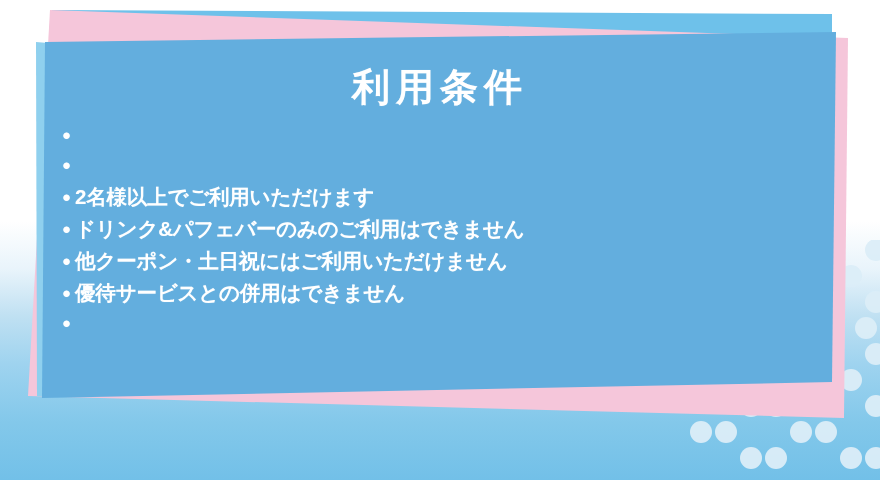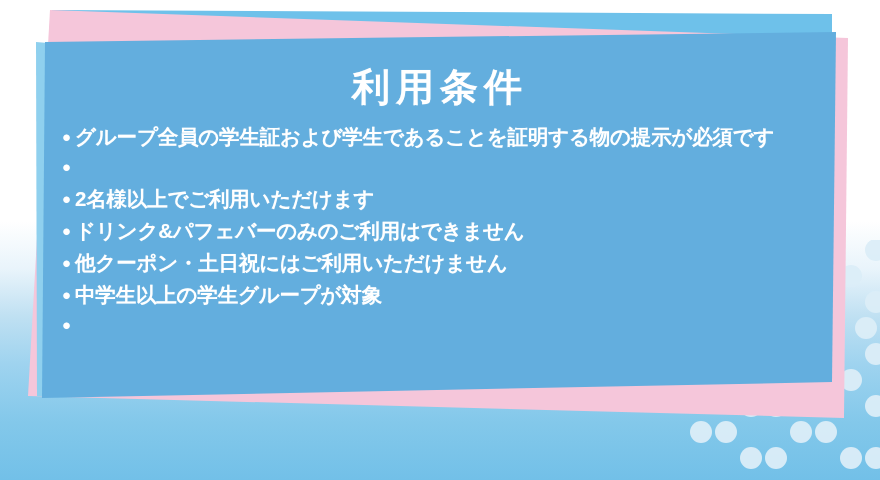--- a/index.html
+++ b/index.html
@@ -193,21 +193,20 @@
   </div>
 
   <div class="content">
 
     <div class="title">利用条件</div>
 
     <div class="bullets">
 
       <div class="bullet-row">
         <span class="bullet-mark">●</span>
-        <span class="bullet-text">グループ全員の学生証および学生であることを証明する物の提示が必須です</span>
       </div>
 
       <div class="bullet-row">
         <span class="bullet-mark">●</span>
       </div>
 
       <div class="bullet-row">
         <span class="bullet-mark">●</span>
         <span class="bullet-text">2名様以上でご利用いただけます</span>
       </div>
@@ -217,21 +216,21 @@
         <span class="bullet-text">ドリンク&amp;パフェバーのみのご利用はできません</span>
       </div>
 
       <div class="bullet-row">
         <span class="bullet-mark">●</span>
         <span class="bullet-text">他クーポン・土日祝にはご利用いただけません</span>
       </div>
 
       <div class="bullet-row">
         <span class="bullet-mark">●</span>
-        <span class="bullet-text">中学生以上の学生グループが対象</span>
+        <span class="bullet-text">優待サービスとの併用はできません</span>
       </div>
 
       <div class="bullet-row">
         <span class="bullet-mark">●</span>
       </div>
 
     </div>
   </div>
 
 </div>

